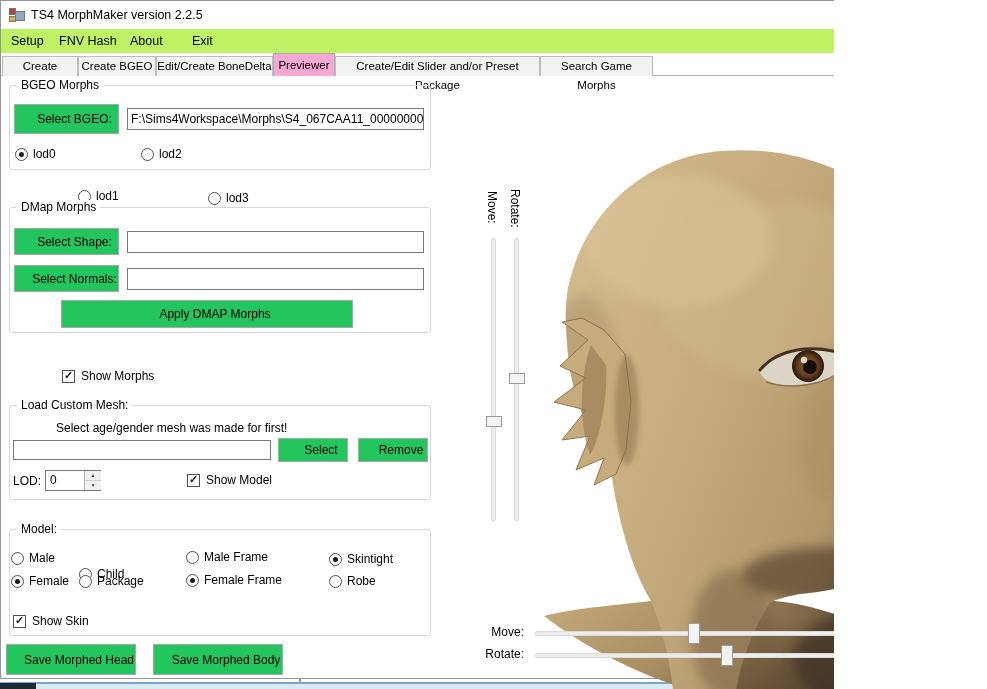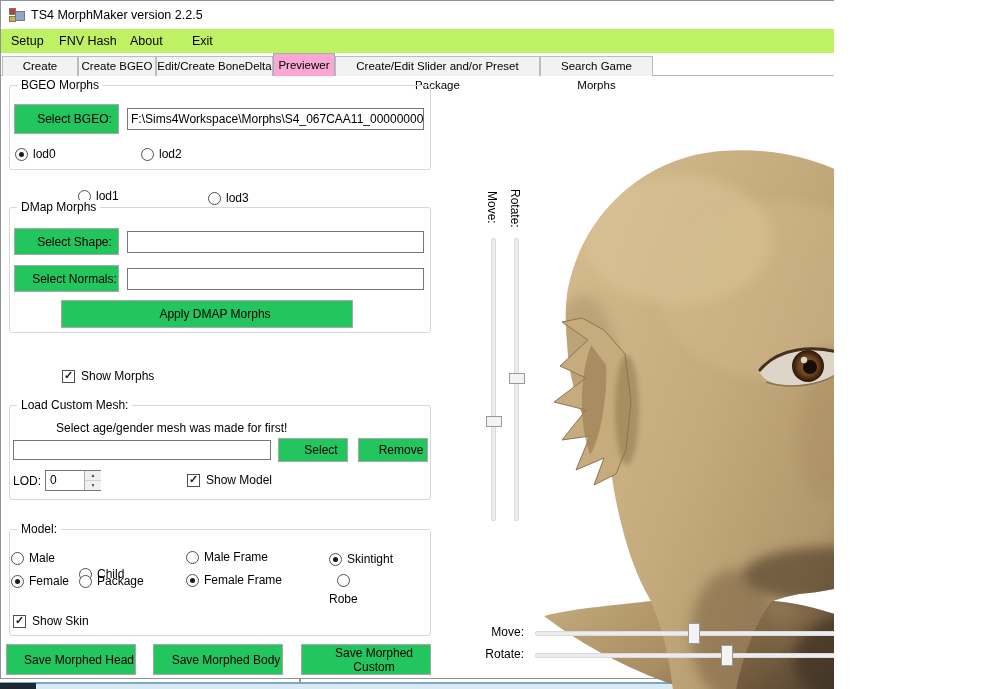--- a/index.html
+++ b/index.html
@@ -184,32 +184,31 @@
         <span>Female</span>
     </div>
     <div class="radio-item" style="left:78px;top:573px;">
       <span class="radio-box"></span>
         <span>Package</span>
     </div>
     <div class="radio-item checked" style="left:185px;top:572px;">
       <span class="radio-box"></span>
         <span>Female Frame</span>
     </div>
-    <div class="radio-item" style="left:328px;top:573px;flex-direction:column;">
+    <div class="radio-item" style="left:328px;top:573px;">
       <span class="radio-box"></span>
         <span>Robe</span>
     </div>
     <div class="check-item checked" style="left:12px;top:613px;">
       <span class="check-box"></span>
         <span>Show Skin</span>
     </div>
 
     <div class="btn" style="left:5px;top:643px;width:130px;height:31px;">Save Morphed Head</div>
     <div class="btn" style="left:152px;top:643px;width:130px;height:31px;">Save Morphed Body</div>
-    <div class="btn" style="left:300px;top:643px;width:130px;height:31px;">Save Morphed Custom</div>
 
     <svg class="preview-svg" viewBox="0 0 460 550">
       <defs>
         <linearGradient id="gHead" x1="0" y1="0" x2="1" y2="0.55">
           <stop offset="0" stop-color="#d6bd90"></stop>
           <stop offset="0.5" stop-color="#c4aa7c"></stop>
           <stop offset="0.82" stop-color="#b2976c"></stop>
           <stop offset="1" stop-color="#8f7450"></stop>
         </linearGradient>
         <linearGradient id="gBody" x1="0" y1="0" x2="1" y2="0.25">

